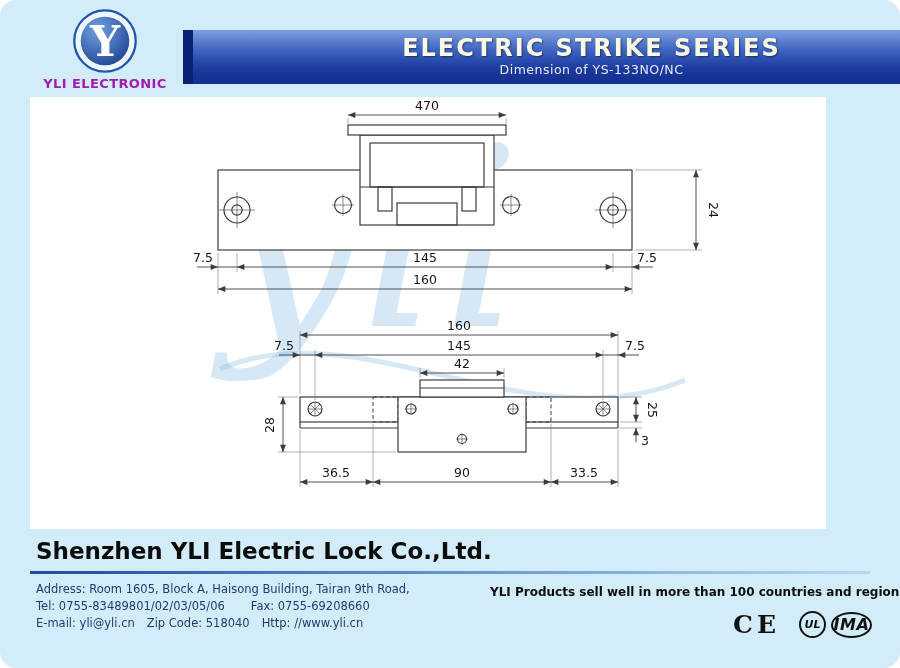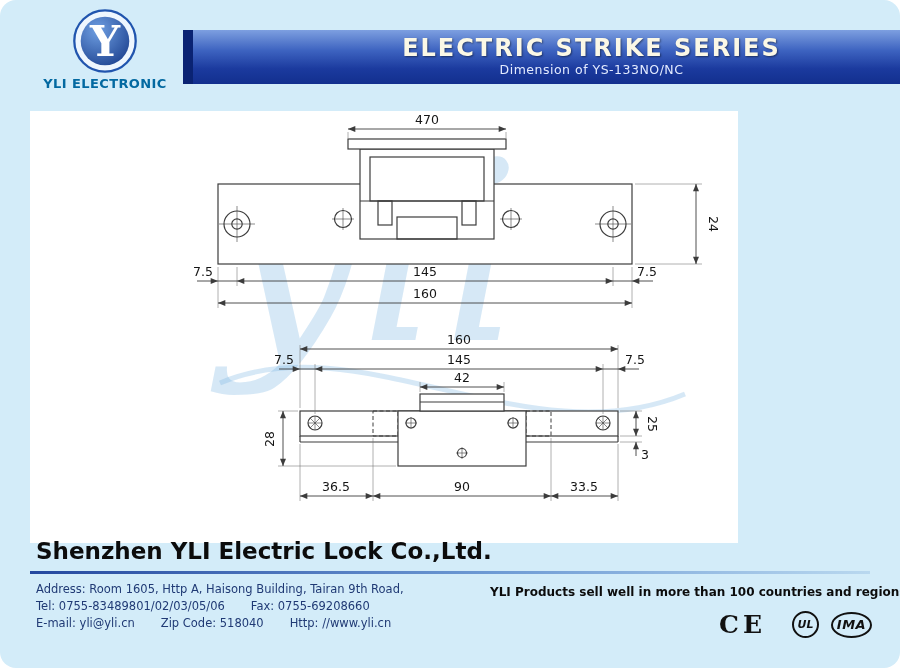--- a/index.html
+++ b/index.html
@@ -9,38 +9,38 @@
   .page {
     position:relative; width:900px; height:668px;
     background:#d3ecf9;
     border-radius:16px; overflow:hidden;
   }
 
   
   .brand { position:absolute; left:30px; top:8px; width:150px; text-align:center; }
   .logo { display:block; margin:0 auto; }
   .logo-y { font:bold 46px "DejaVu Serif", serif; fill:#ffffff; text-anchor:middle; }
-  .brand-name { margin-top:2px; font-size:13px; font-weight:bold; color:#0369a1; letter-spacing:0.4px; }
+  .brand-name { margin-top:2px; font-size:13px; font-weight:bold; color:#a21caf; letter-spacing:0.4px; }
 
   
   .banner {
     position:absolute; left:183px; top:30px; width:817px; height:54px;
     background:linear-gradient(180deg,#7d9fe0 0%, #3d63c0 38%, #1b3a9e 72%, #122f8e 100%);
     text-align:center; overflow:hidden;
   }
   .banner::before { content:""; position:absolute; left:0; top:0; bottom:0; width:10px; background:#0a2373; }
   .banner-title {
     margin-top:4px; font-size:24px; font-weight:bold; letter-spacing:2px;
     color:#fbf8e6; text-shadow:1px 1px 2px rgba(0,0,0,0.45);
   }
   .banner-subtitle { font-size:12.5px; color:#e3ebff; letter-spacing:0.5px; }
 
   
   .panel {
-    position:absolute; left:30px; top:111px; width:708px; height:432px;
+    position:absolute; left:30px; top:97px; width:796px; height:432px;
     background:#ffffff;
   }
   .watermark {
     position:absolute; left:190px; top:18px;
     font:italic 250px "DejaVu Serif", serif; line-height:1;
     color:rgba(120,180,226,0.30); user-select:none;
   }
   .drawing { position:absolute; left:0; top:0; }
 
   .s   { fill:none; stroke:#3c3c3c; stroke-width:1.2; }
@@ -50,30 +50,30 @@
   .dims line { stroke:#3c3c3c; stroke-width:0.9; }
   .dims line.ext { stroke:#6f6f6f; stroke-width:0.55; }
   .dims text { font:12.5px "DejaVu Sans", sans-serif; fill:#151515; text-anchor:middle; }
 
   
   .company { position:absolute; left:36px; top:538px; font-size:23px; font-weight:bold; color:#0c0c0c; }
   .divider { position:absolute; left:30px; top:571px; width:840px; height:3px;
              background:linear-gradient(90deg,#24489f 0%, #6d9ad4 55%, #b9d8ef 100%); }
   .address { position:absolute; left:36px; top:581px; font-size:11.5px; color:#203a75; line-height:17px; }
   .addr-row { display:flex; gap:26px; }
-  .addr-row.tight { gap:26px; }
+  .addr-row.tight { gap:12px; }
   .slogan { position:absolute; left:490px; top:585px; width:385px; font-size:12px; font-weight:bold; color:#0c0c0c; white-space:nowrap; }
-  .certs { position:absolute; right:28px; top:610px; display:flex; align-items:center; gap:12px; color:#111; }
+  .certs { position:absolute; right:28px; top:610px; display:flex; align-items:center; gap:5px; color:#111; }
   .ce { font-size:25px; font-weight:bold; letter-spacing:4px; font-family:"DejaVu Serif", serif; }
   .ul { width:27px; height:27px; border:2.5px solid #111; border-radius:50%;
         display:flex; align-items:center; justify-content:center;
         font-size:11px; font-weight:bold; font-style:italic;margin-left:14px; }
   .cma { width:41px; height:26px; border:2.5px solid #111; border-radius:50%;
          display:flex; align-items:center; justify-content:center;
-         font-size:13px; font-weight:bold; font-style:italic; letter-spacing:0.5px; }
+         font-size:16px; font-weight:bold; font-style:italic; letter-spacing:0.5px; }
 </style>
 </head>
 <body>
 
 <div class="page">
 
   <div class="brand">
     <svg class="logo" viewBox="0 0 72 72" width="66" height="66">
       <defs>
         <radialGradient id="lgrad" cx="35%" cy="28%" r="85%">
@@ -263,21 +263,21 @@
         <text x="432" y="380">90</text>
         <text x="554" y="380">33.5</text>
       </g>
     </svg>
   </div>
 
   <div class="company">Shenzhen YLI Electric Lock Co.,Ltd.</div>
   <div class="divider"></div>
 
   <div class="address">
-    <div>Address: Room 1605, Http A, Haisong Building, Tairan 9th Road,</div>
+    <div>Address: Room 1605, Block A, Haisong Building, Tairan 9th Road,</div>
     <div class="addr-row">
       <span>Tel: 0755-83489801/02/03/05/06</span>
       <span>Fax: 0755-69208660</span>
     </div>
     <div class="addr-row tight">
       <span>E-mail: yli@yli.cn</span>
       <span>Zip Code: 518040</span>
       <span>Http: //www.yli.cn</span>
     </div>
   </div>

